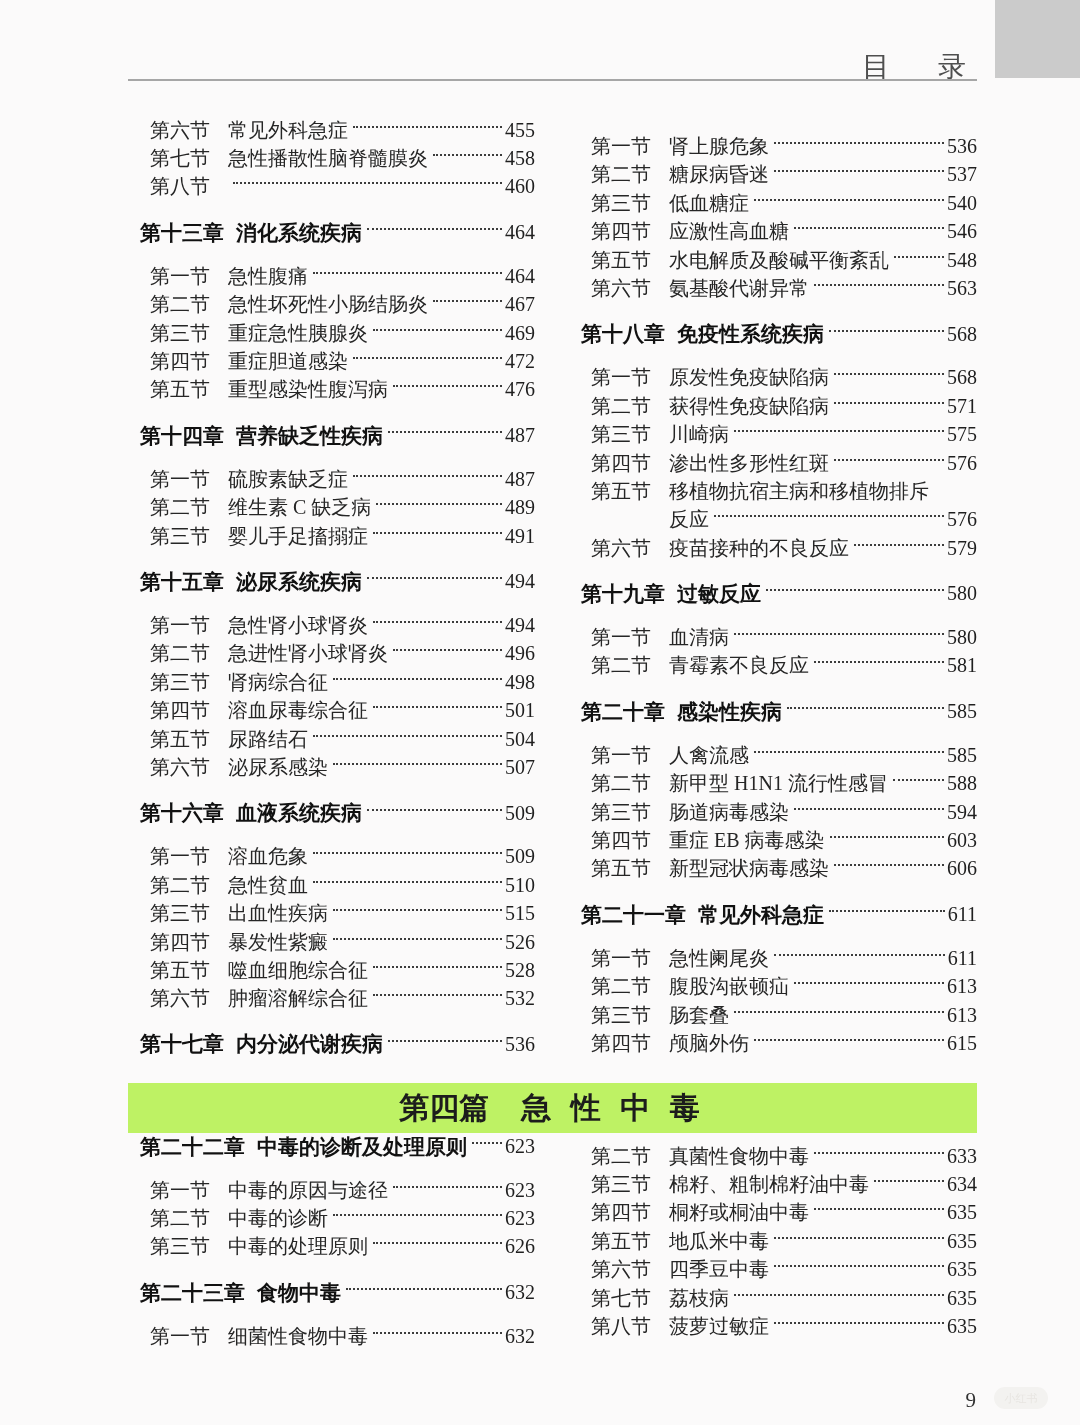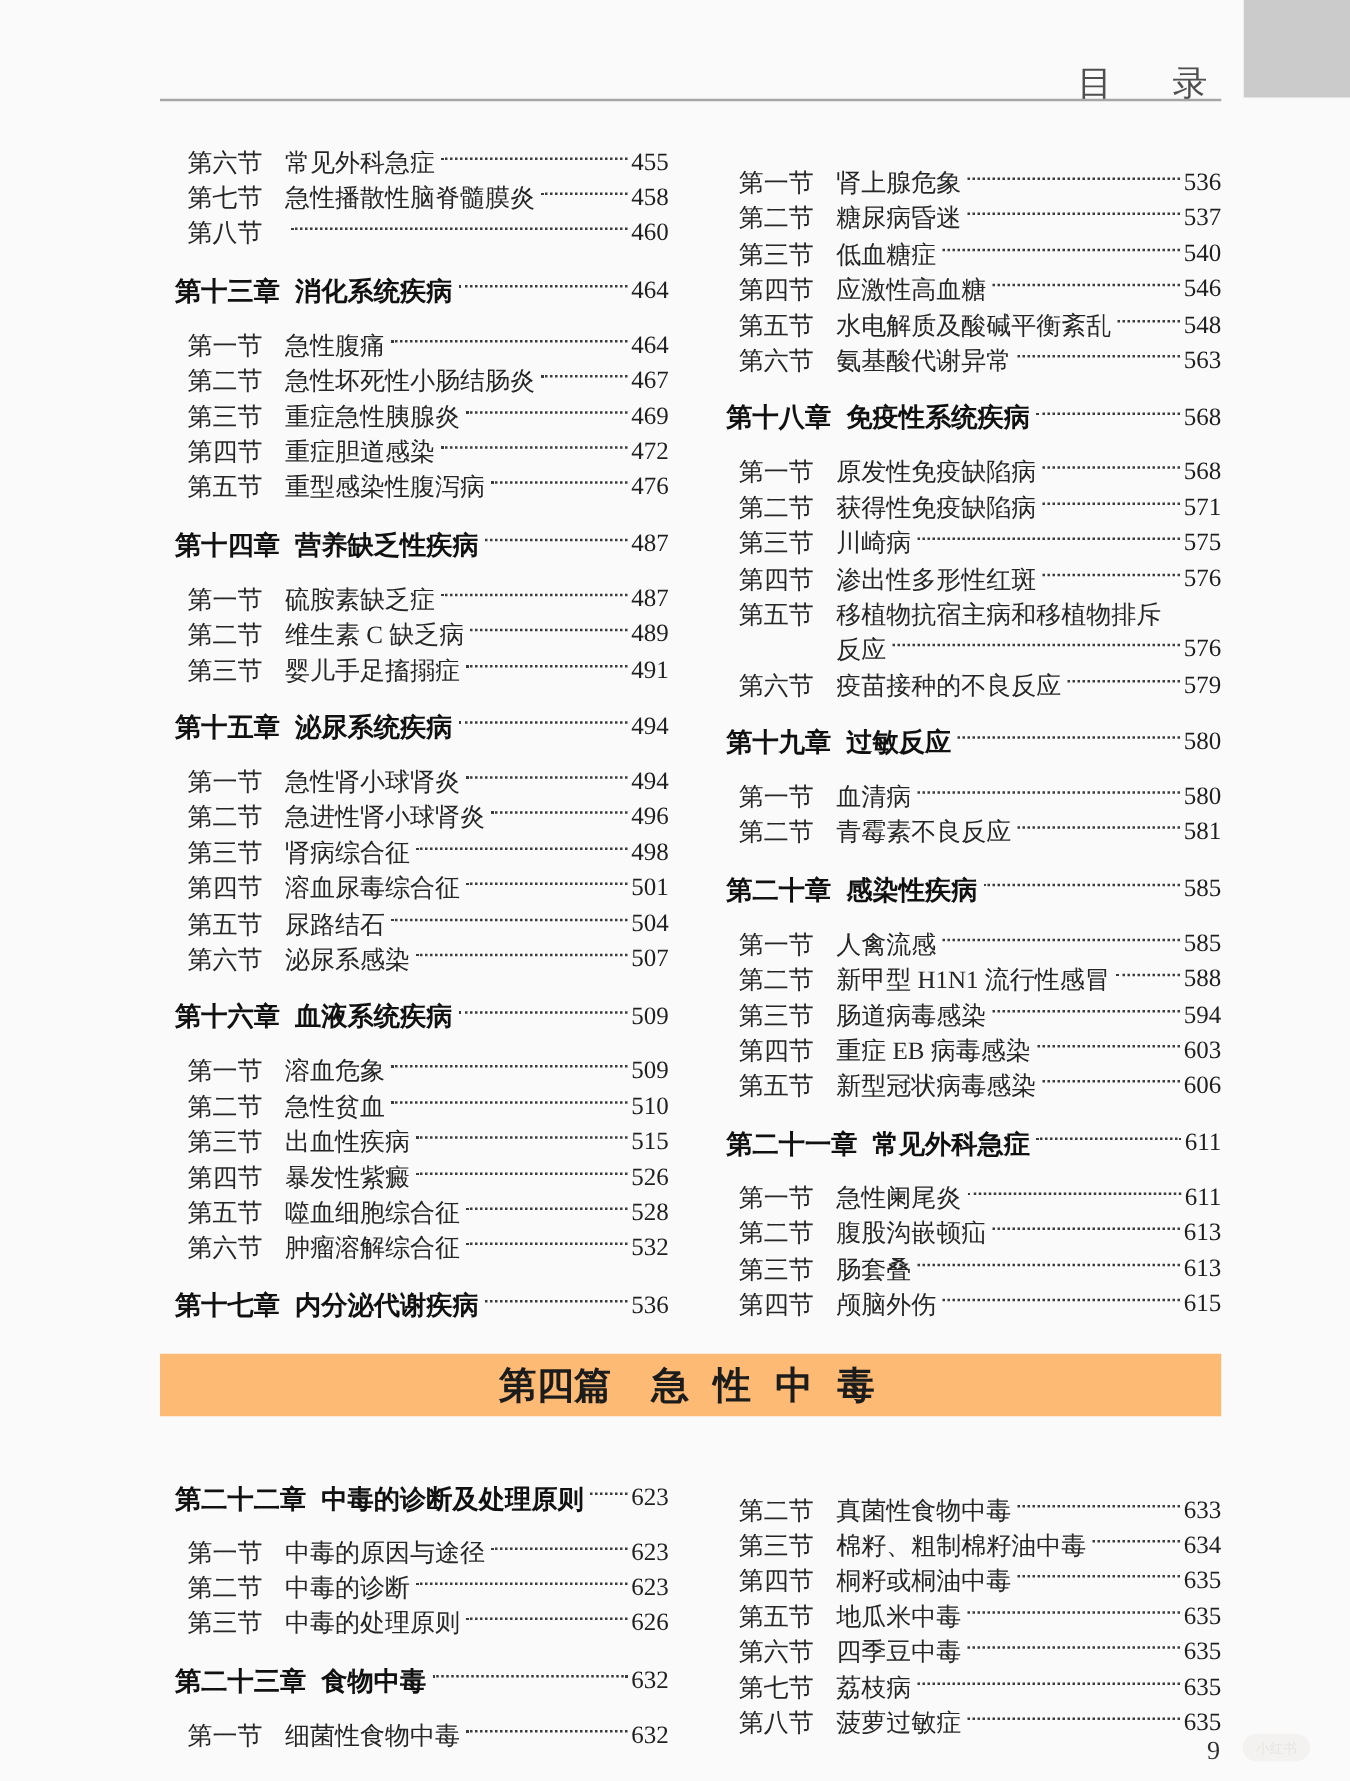--- a/index.html
+++ b/index.html
@@ -25,21 +25,21 @@
   }
   .header-rule{
     position:absolute;top:79px;left:128px;
     width:849px;height:2px;background:#a6a6a6;
   }
   .toc{
     position:absolute;left:128px;width:849px;
     display:flex;gap:34px;align-items:center;
   }
   .toc-top{top:116px;}
-  .toc-bottom{top:1184px;}
+  .toc-bottom{top:1132px;}
   .col{width:407px;flex:0 0 407px;}
   .col+.col{flex:1 1 auto;width:auto;}
   .row{
     display:flex;align-items:center;
     height:28.4px;font-size:20px;white-space:nowrap;
   }
   .row.section{padding-left:22px;}
   .row.cont{padding-left:100px;}
   .row.chapter{
     height:29px;margin:17px 0 15px 12px;
@@ -55,21 +55,21 @@
     margin:0 3px 7px 5px;height:0;
   }
   .row .pnum{
     font-family:"Liberation Serif","DejaVu Serif",serif;
     font-weight:400;font-size:20px;color:#1f1f1f;
     text-align:right;
   }
   .part-banner{
     position:absolute;top:1083px;left:128px;
     width:849px;height:50px;
-    background:#fdba74;
+    background:#bef264;
     display:flex;align-items:center;justify-content:center;
     font-weight:700;font-size:30px;color:#1c1c1c;
   }
   .part-banner .part-title{margin-left:32px;letter-spacing:6px;}
   .page-number{
     position:absolute;right:104px;bottom:12px;
     font-size:21px;color:#333;
   }
   .watermark{
     position:absolute;right:32px;bottom:16px;

